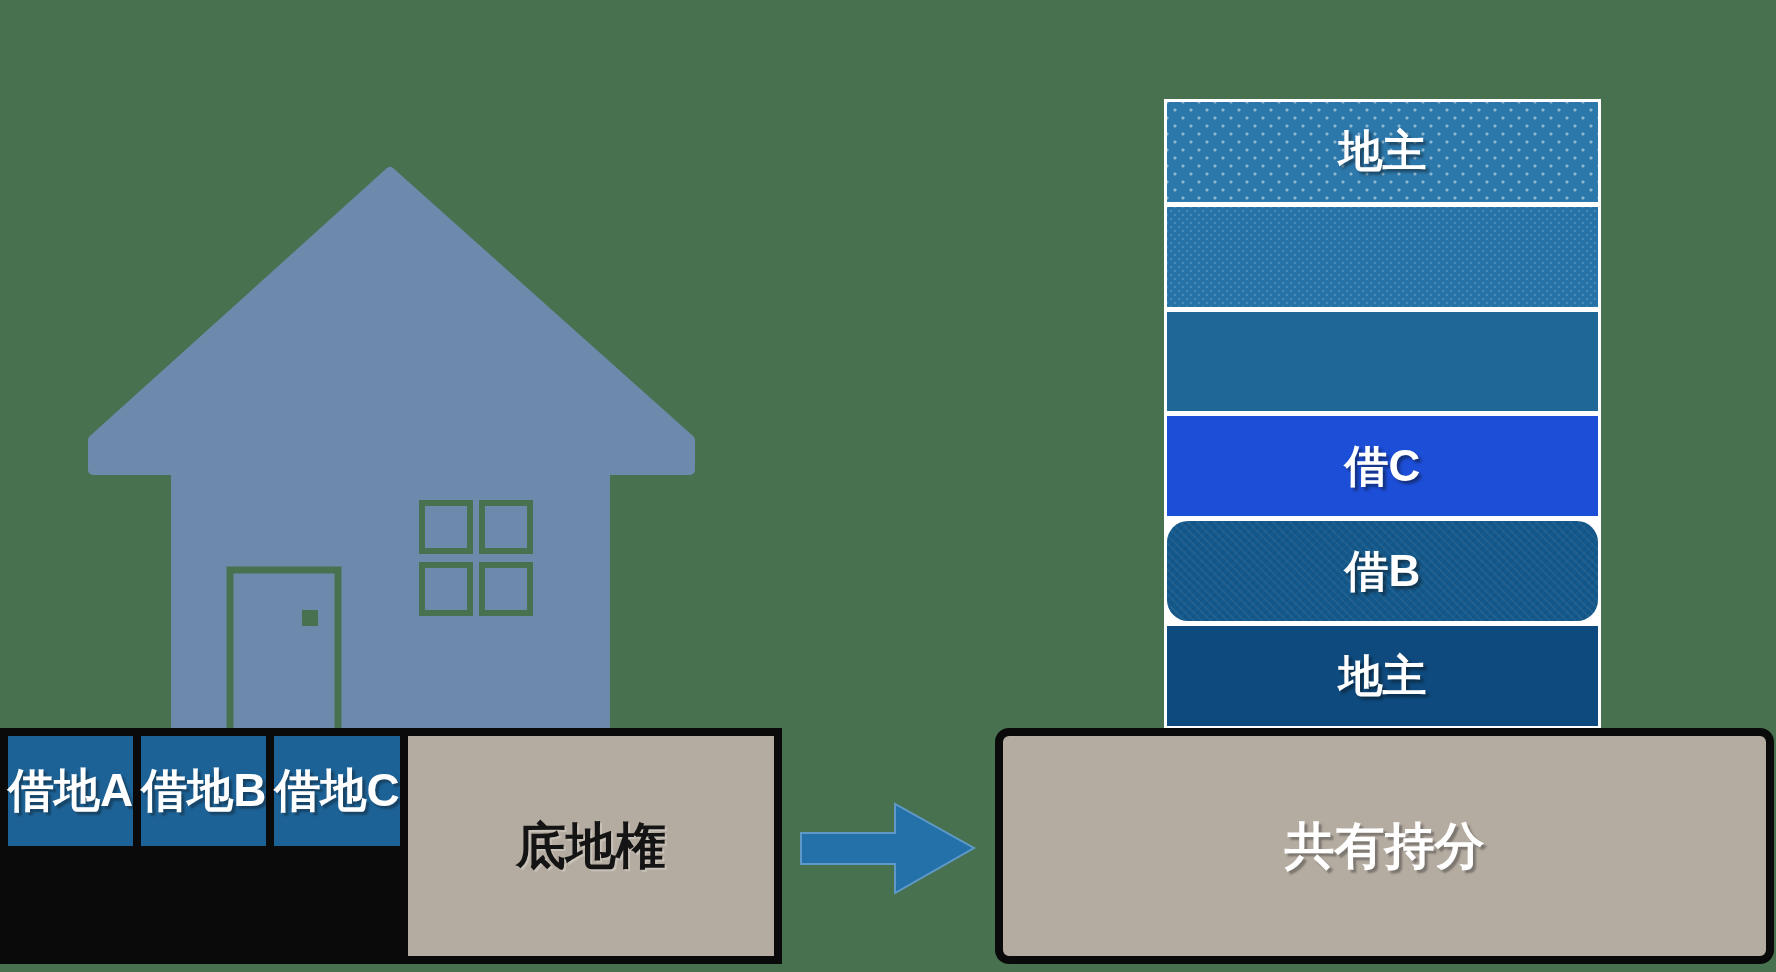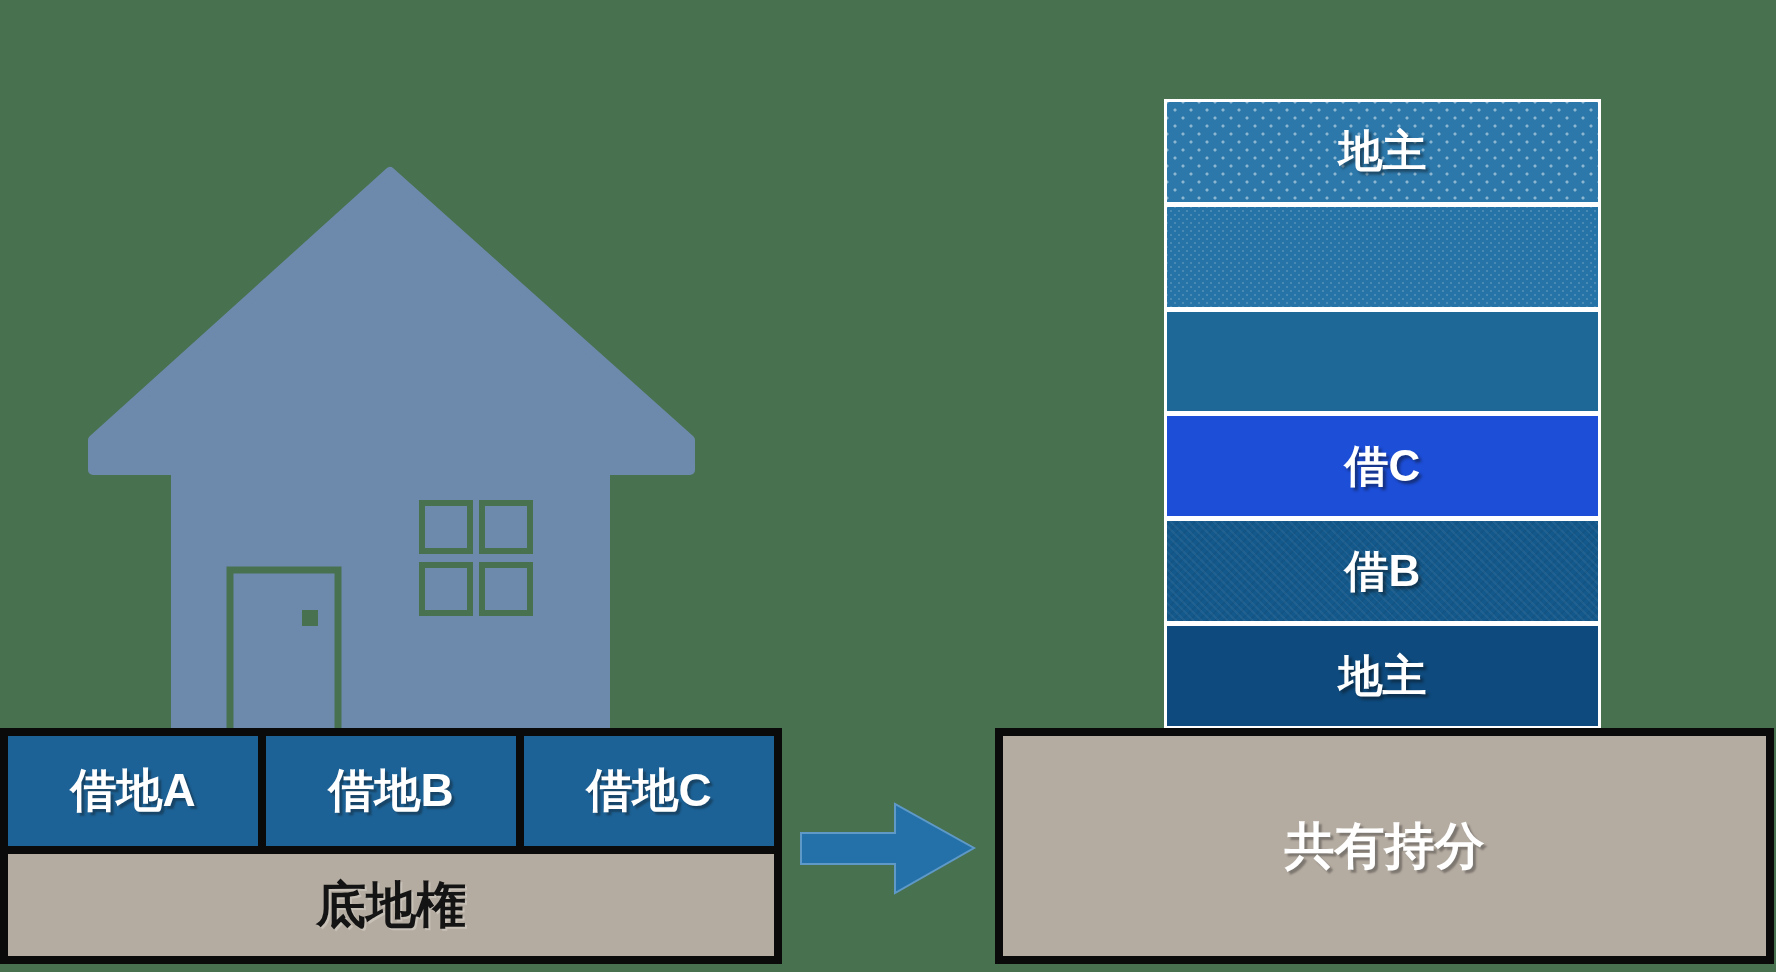--- a/index.html
+++ b/index.html
@@ -15,21 +15,21 @@
   .abs { position: absolute; }
 
   
   .left-structure {
     left: 0; top: 728px;
     width: 782px; height: 236px;
     background: #0a0a0a;
     border: 8px solid #0a0a0a;
     box-sizing: border-box;
     display: flex;
-    flex-direction: column;
+    flex-direction: row;
     gap: 8px;
   }
   .cells-row {
     height: 110px;
     display: flex;
     gap: 8px;
   }
   .cell {
     flex: 1;
     display: flex;
@@ -94,20 +94,21 @@
     background-image:
       radial-gradient(rgba(255,255,255,0.16) 1px, transparent 1.6px),
       radial-gradient(rgba(255,255,255,0.16) 1px, transparent 1.6px);
     background-size: 8px 8px;
     background-position: 0 0, 4px 4px;
   }
   .tex-hatch {
     background-image:
       repeating-linear-gradient(45deg, rgba(255,255,255,0.05) 0 2px, transparent 2px 6px),
       repeating-linear-gradient(-45deg, rgba(0,0,0,0.05) 0 2px, transparent 2px 6px);
+    border-radius: 21px;
   }
 </style>
 </head>
 <body>
 
 <div class="canvas">
 
   <svg class="abs" style="left:88px; top:166px;" width="608" height="566" viewBox="0 0 608 566" xmlns="http://www.w3.org/2000/svg">
     <polygon points="302,6 602,274 602,304 517,304 517,562 88,562 88,304 5,304 5,274" fill="#6d8aac" stroke="#6d8aac" stroke-width="10" stroke-linejoin="round"></polygon>
     <path d="M142,562 L142,404 L250,404 L250,562" fill="none" stroke="#48714f" stroke-width="7"></path>
@@ -133,15 +134,15 @@
 
   <div class="abs building">
     <div class="floor tex-dots" style="background-color: rgb(44, 120, 171);">地主</div>
     <div class="floor tex-fine" style="background-color: rgb(37, 115, 167);"></div>
     <div class="floor" style="background-color: rgb(30, 104, 152);"></div>
     <div class="floor" style="background-color: #1d4ed8;">借C</div>
     <div class="floor tex-hatch" style="background-color: rgb(20, 89, 139);">借B</div>
     <div class="floor" style="background-color: rgb(14, 74, 125);">地主</div>
   </div>
 
-  <div class="abs right-structure" style="background-color: rgb(181, 172, 161);">共有持分</div>
+  <div class="abs right-structure" style="background-color: rgb(181, 172, 161); border-radius: 14px;">共有持分</div>
 
 </div>
 
 </body></html>

